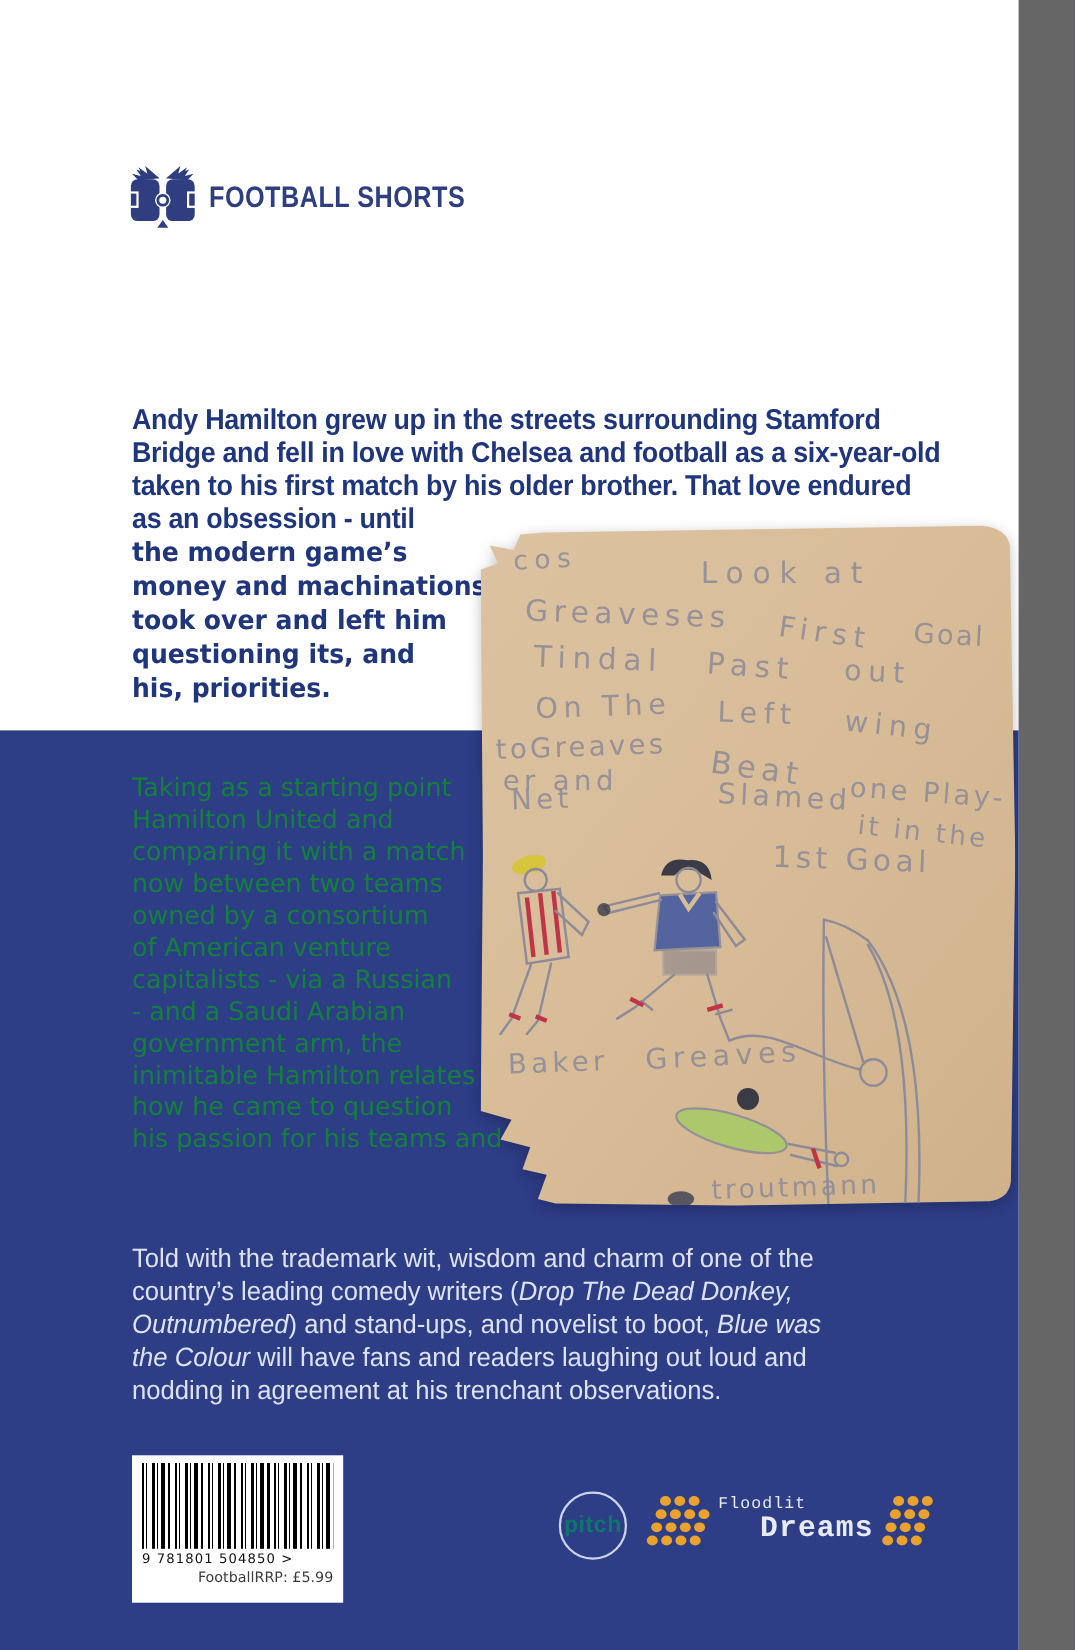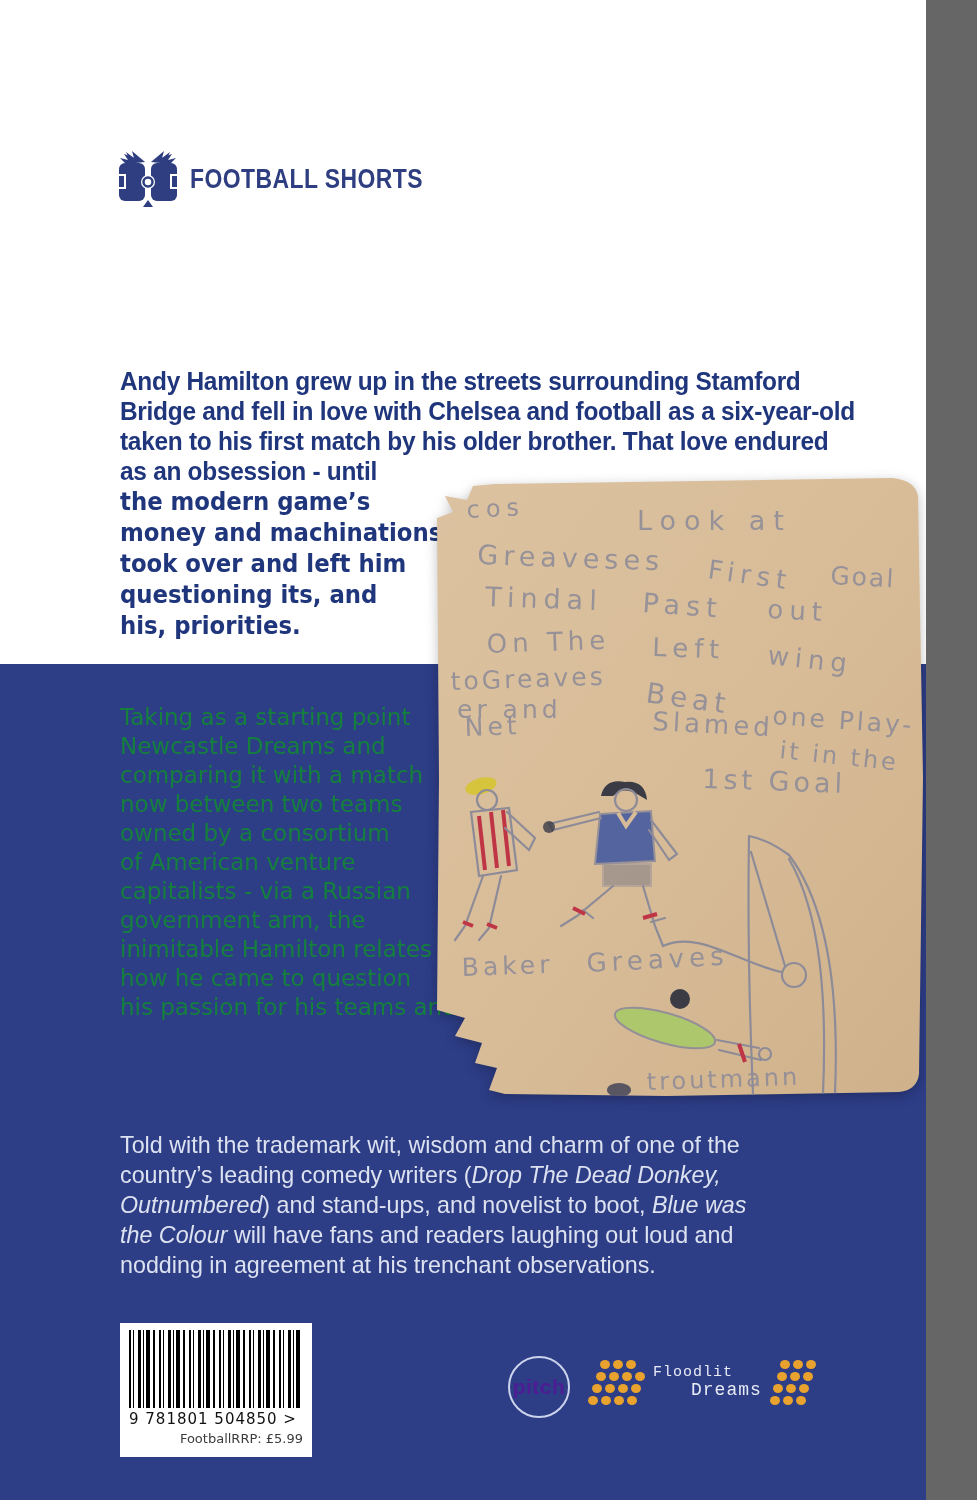--- a/index.html
+++ b/index.html
@@ -38,36 +38,36 @@
               filter:drop-shadow(0 3px 6px rgba(0,0,0,.25));}
   .hand{font-family:"DejaVu Sans",sans-serif;fill:#8e8b98;opacity:.88;}
   .pencil{stroke:#8e8b98;fill:none;stroke-width:2.2;stroke-linecap:round;}
 
   
   .barcode-box{position:absolute;left:120px;top:1323px;width:192px;height:134px;background:#fff;
                box-sizing:border-box;padding:7px 9px 5px 9px;display:flex;flex-direction:column;}
   .bars{height:78px;background:repeating-linear-gradient(90deg,
         #000 0 2px,#fff 2px 4px,#000 4px 5px,#fff 5px 9px,#000 9px 12px,#fff 12px 14px,
         #000 14px 15px,#fff 15px 17px,#000 17px 21px,#fff 21px 24px,#000 24px 26px,#fff 26px 30px);}
-  .isbn-row{font-size:15px;color:#111;letter-spacing:1px;display:flex;justify-content:space-between;
+  .isbn-row{font-size:12px;color:#111;letter-spacing:1px;display:flex;justify-content:space-between;
             margin-top:2px;font-family:"DejaVu Sans",sans-serif;}
   .meta-row{display:flex;justify-content:flex-end;font-size:13px;color:#3c3c3c;margin-top:3px;}
 
   
   .pitch-logo{position:absolute;left:508px;top:1356px;width:58px;height:58px;border-radius:50%;
               border:2px solid #ccd3ec;display:flex;align-items:center;justify-content:center;}
-  .pitch-text{color:#4c1d95;font-weight:bold;font-size:21px;font-family:"Liberation Sans",sans-serif;
+  .pitch-text{color:#0f766e;font-weight:bold;font-size:21px;font-family:"Liberation Sans",sans-serif;
               letter-spacing:.5px;}
   .floodlit{position:absolute;left:588px;top:1360px;display:flex;align-items:center;gap:8px;}
   .bank{display:flex;flex-direction:column;gap:3px;}
   .bank .row{display:flex;gap:3px;}
   .dot{width:10px;height:9px;border-radius:50%;background:#e9a22d;}
   .fl-text{color:#e8ebf6;font-family:"Liberation Mono",monospace;line-height:1.05;}
   .fl-line1{font-size:15px;letter-spacing:1px;}
-  .fl-line2{font-size:18px;letter-spacing:1px;margin-left:38px;}
+  .fl-line2{font-size:27px;letter-spacing:1px;margin-left:38px;font-weight:bold;}
 </style>
 </head>
 <body>
 
 <div class="page">
 
   <div class="blue-band"></div>
 
   <div class="logo">
     <svg width="64" height="58" viewBox="0 0 64 58">
@@ -100,26 +100,27 @@
   <div class="intro-narrow">
     <div>the modern game’s</div>
     <div>money and machinations</div>
     <div>took over and left him</div>
     <div>questioning its, and</div>
     <div>his, priorities.</div>
   </div>
 
   <div class="body-col">
     <div>Taking as a starting point</div>
-    <div>Newcastle Dreams and</div>
+    <div>Hamilton United and</div>
     <div>comparing it with a match</div>
     <div>now between two teams</div>
     <div>owned by a consortium</div>
     <div>of American venture</div>
     <div>capitalists - via a Russian</div>
+    <div>- and a Saudi Arabian</div>
     <div>government arm, the</div>
     <div>inimitable Hamilton relates</div>
     <div>how he came to question</div>
     <div>his passion for his teams and</div>
   </div>
 
   <div class="outro">
     <div><span>Told with the trademark wit, wisdom and charm of one of the</span></div>
     <div><span>country’s leading comedy writers (</span><span class="it">Drop The Dead Donkey,</span></div>
     <div><span class="it">Outnumbered</span><span>) and stand-ups, and novelist to boot, </span><span class="it">Blue was</span></div>

